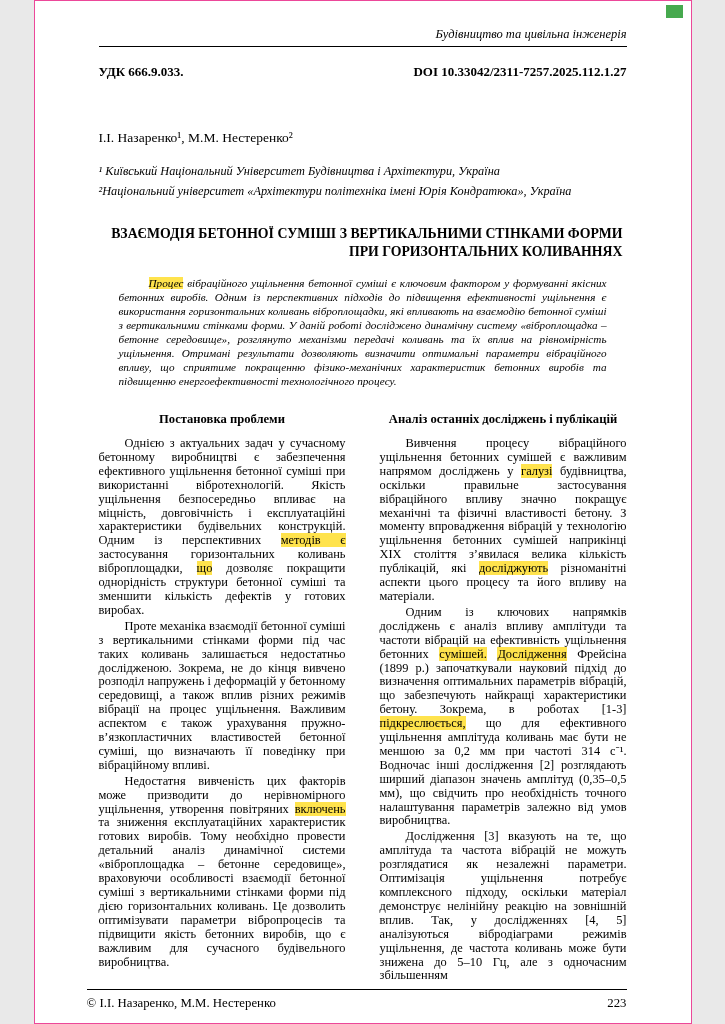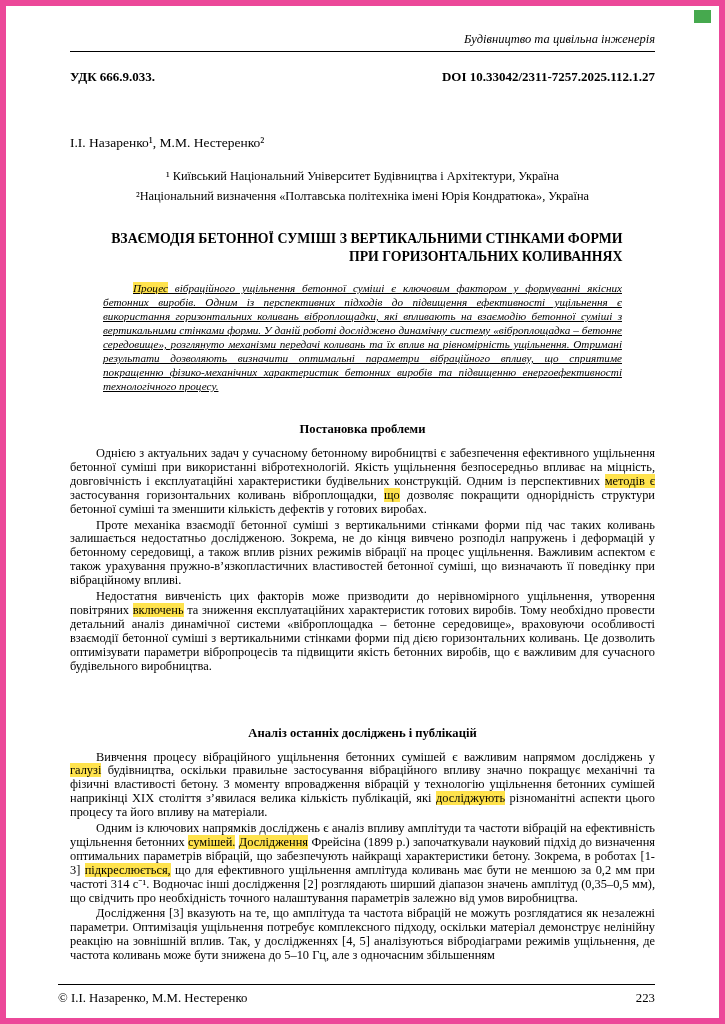--- a/index.html
+++ b/index.html
@@ -1,53 +1,53 @@
 <!DOCTYPE html>
 <html style="--highlight-yellow: #ffe34d; --highlight-green: #46a94e;"><head>
 <meta charset="utf-8">
 <style>
   html, body { margin: 0; padding: 0; background: #e9e9e9; }
   .page {
     position: relative;
-    width: 725px; height: 1024px;
+    width: 658px; height: 1024px;
     margin: 0 auto;
     background: #ffffff;
     box-sizing: border-box;
     padding: 26px 64px 0 64px;
     font-family: "Liberation Serif", serif;
     color: #000;
     overflow: hidden;
-    border: 6px solid #ec4899;
+    border: 1px solid #ec4899;
   }
   .corner-mark {
     position: absolute; top: 4px; right: 8px;
     width: 17px; height: 13px;
     background: var(--highlight-green, #4caf50);
   }
   .journal-header {
     text-align: right; font-style: italic; font-size: 12.5px;
     padding-bottom: 4px; border-bottom: 1.3px solid #000;
   }
   .meta-row {
     display: flex; justify-content: space-between;
     font-weight: bold; font-size: 13px; margin-top: 17px; text-align: right;
   }
   .authors { text-align: left; font-weight: normal; font-size: 13.5px; margin-top: 50px; }
-  .affiliations { margin-top: 15px; text-align: center; font-size: 12.3px; line-height: 20px; }
+  .affiliations { margin-top: 15px; font-style: italic; font-size: 12.3px; line-height: 20px; }
   .title {
     text-align: right; font-weight: bold; font-size: 13.8px;
     line-height: 18px; margin: 24px auto 0; max-width: 520px;
   }
   .abstract-block {
     margin: 15px 20px 0; font-style: italic; font-size: 11.2px;
     line-height: 14px; text-align: justify;
   }
-  .abstract-block p { margin: 13px; text-indent: 30px; text-decoration: underline; }
+  .abstract-block p { margin: 0; text-indent: 30px; }
   .keywords-label { font-weight: bold; }
-  .columns { display: flex; gap: 34px; margin-top: 8px; flex-direction: column; }
+  .columns { display: flex; gap: 34px; margin-top: 8px; }
   .col { flex: 1 1 0; min-width: 0; }
   .col h2 {
     text-align: center; font-size: 12.6px; font-weight: bold;
     margin: 16px 0 10px 0;
   }
   .col p {
     margin: 0 0 2px 0; font-size: 12.4px; line-height: 13.9px;
     text-align: justify; text-indent: 26px;
   }
   .hl-y { background: var(--highlight-yellow, #ffe34d); }
@@ -70,21 +70,21 @@
 
   <div class="meta-row">
     <span>УДК 666.9.033.</span>
     <span>DOI 10.33042/2311-7257.2025.112.1.27</span>
   </div>
 
   <div class="authors">І.І. Назаренко¹, М.М. Нестеренко²</div>
 
   <div class="affiliations">
     <div>¹ Київський Національний Університет Будівництва і Архітектури, Україна</div>
-    <div>²Національний визначення «Полтавська політехніка імені Юрія Кондратюка», Україна</div>
+    <div>²Національний університет «Архітектури політехніка імені Юрія Кондратюка», Україна</div>
   </div>
 
   <h1 class="title">ВЗАЄМОДІЯ БЕТОННОЇ СУМІШІ З ВЕРТИКАЛЬНИМИ СТІНКАМИ ФОРМИ ПРИ ГОРИЗОНТАЛЬНИХ КОЛИВАННЯХ</h1>
 
   <div class="abstract-block">
     <p><span class="hl-y">Процес</span><span> вібраційного ущільнення бетонної суміші є ключовим фактором у формуванні якісних бетонних виробів. Одним із перспективних підходів до підвищення ефективності ущільнення є використання горизонтальних коливань віброплощадки, які впливають на взаємодію бетонної суміші з вертикальними стінками форми. У даній роботі досліджено динамічну систему «віброплощадка – бетонне середовище», розглянуто механізми передачі коливань та їх вплив на рівномірність ущільнення. Отримані результати дозволяють визначити оптимальні параметри вібраційного впливу, що сприятиме покращенню фізико-механічних характеристик бетонних виробів та підвищенню енергоефективності технологічного процесу.</span></p>
   </div>
 
   <div class="columns">
     <div class="col">

